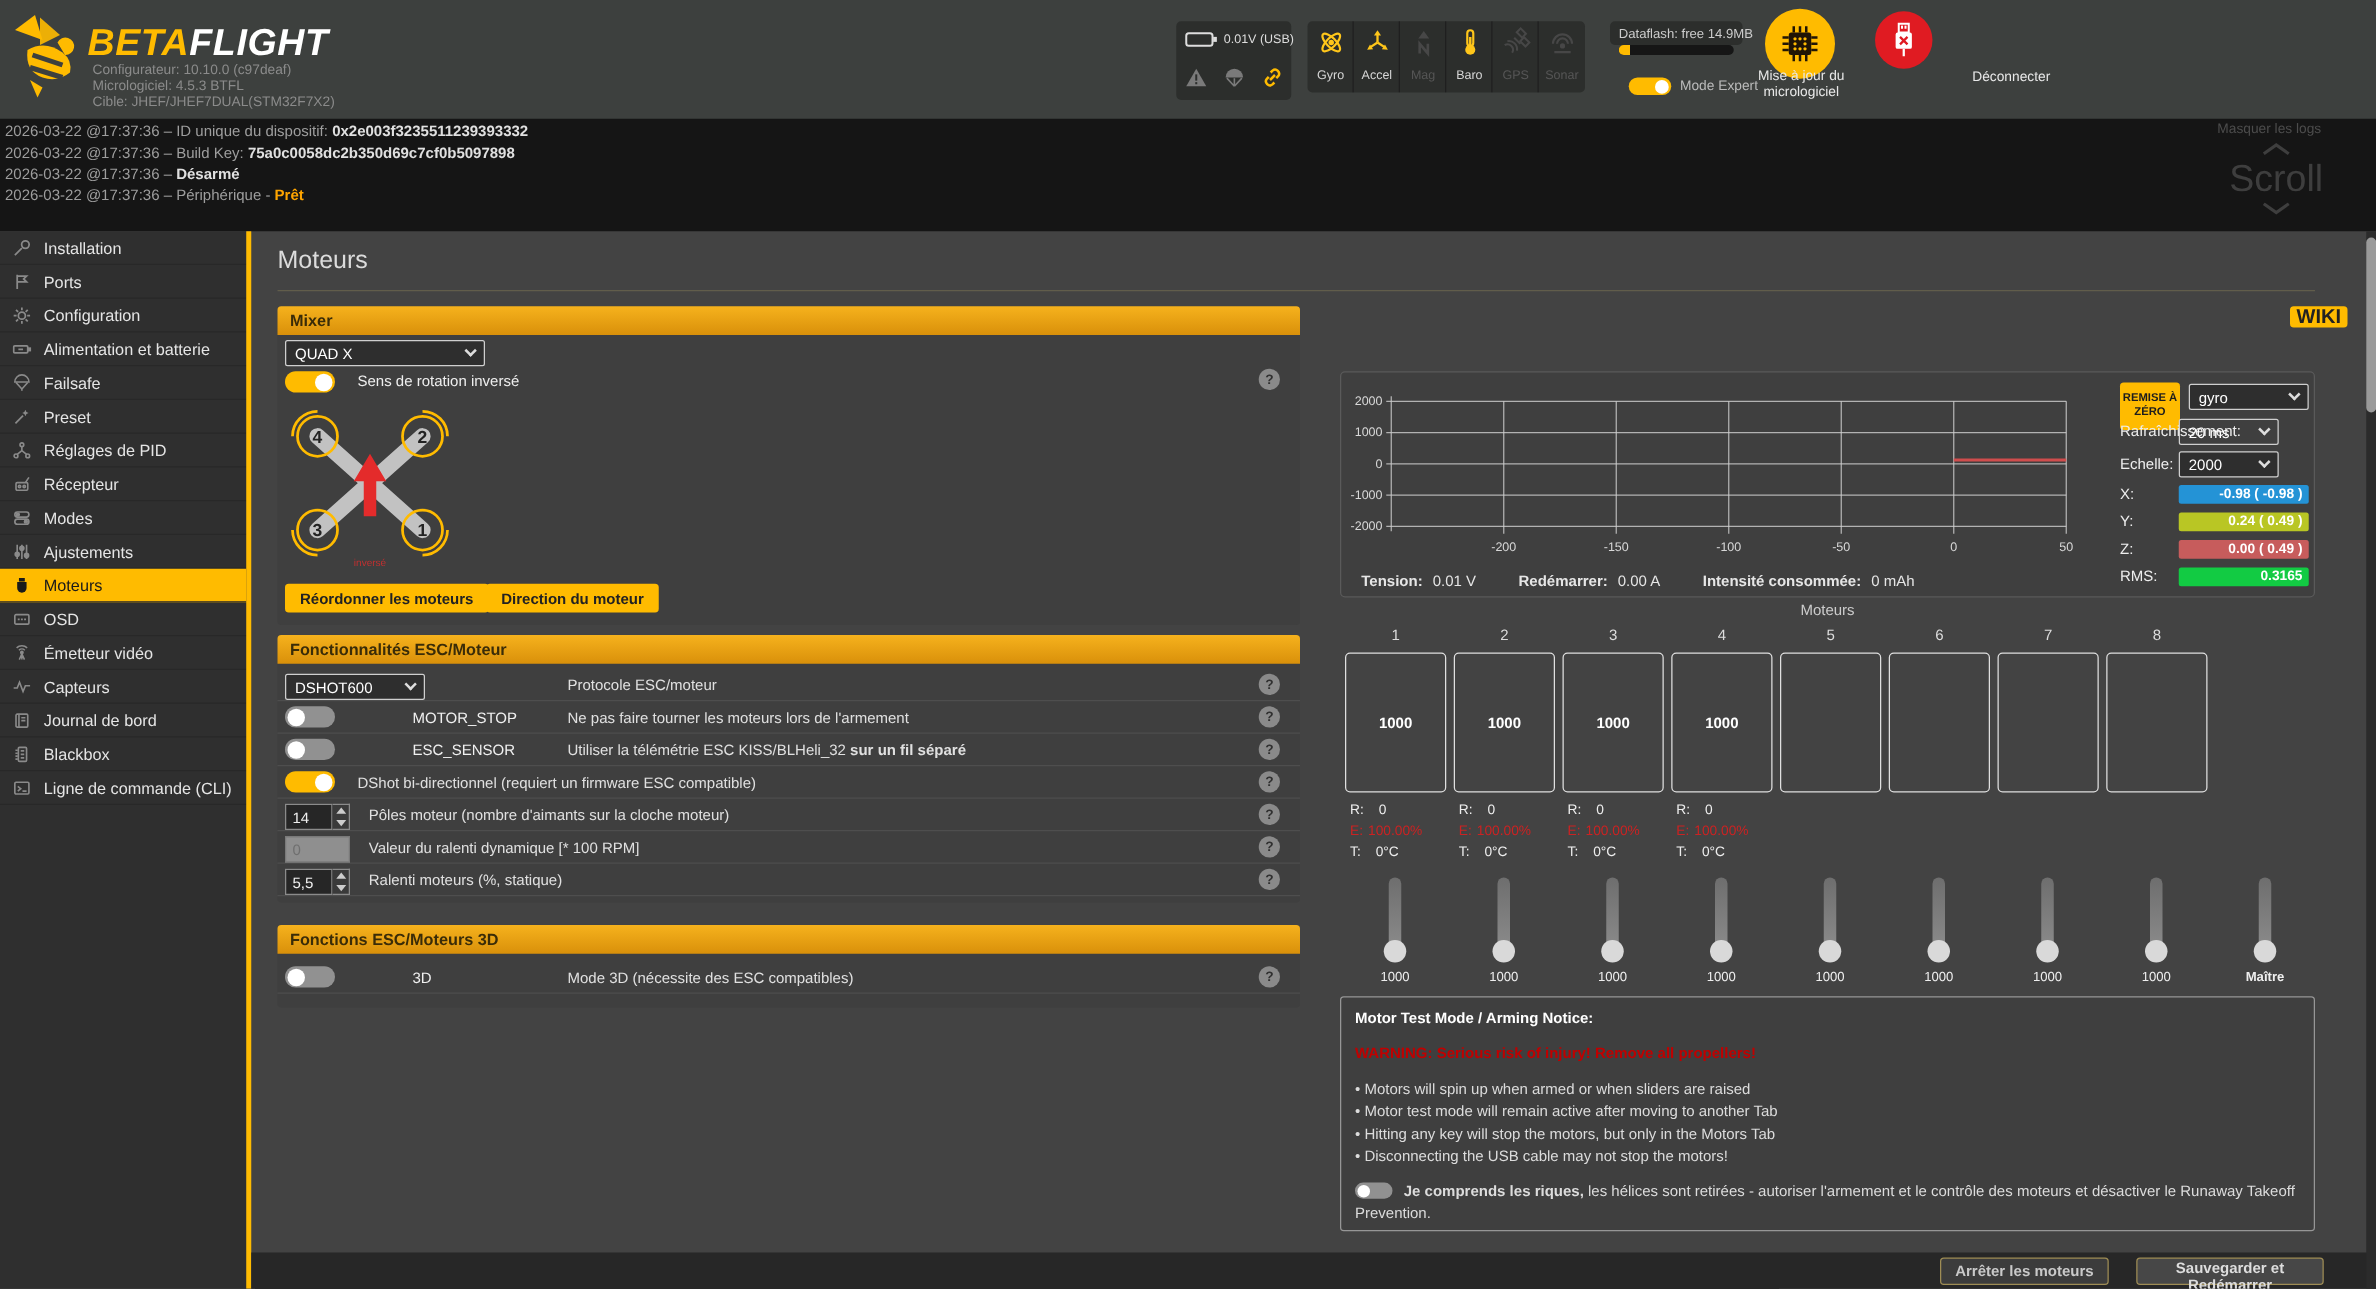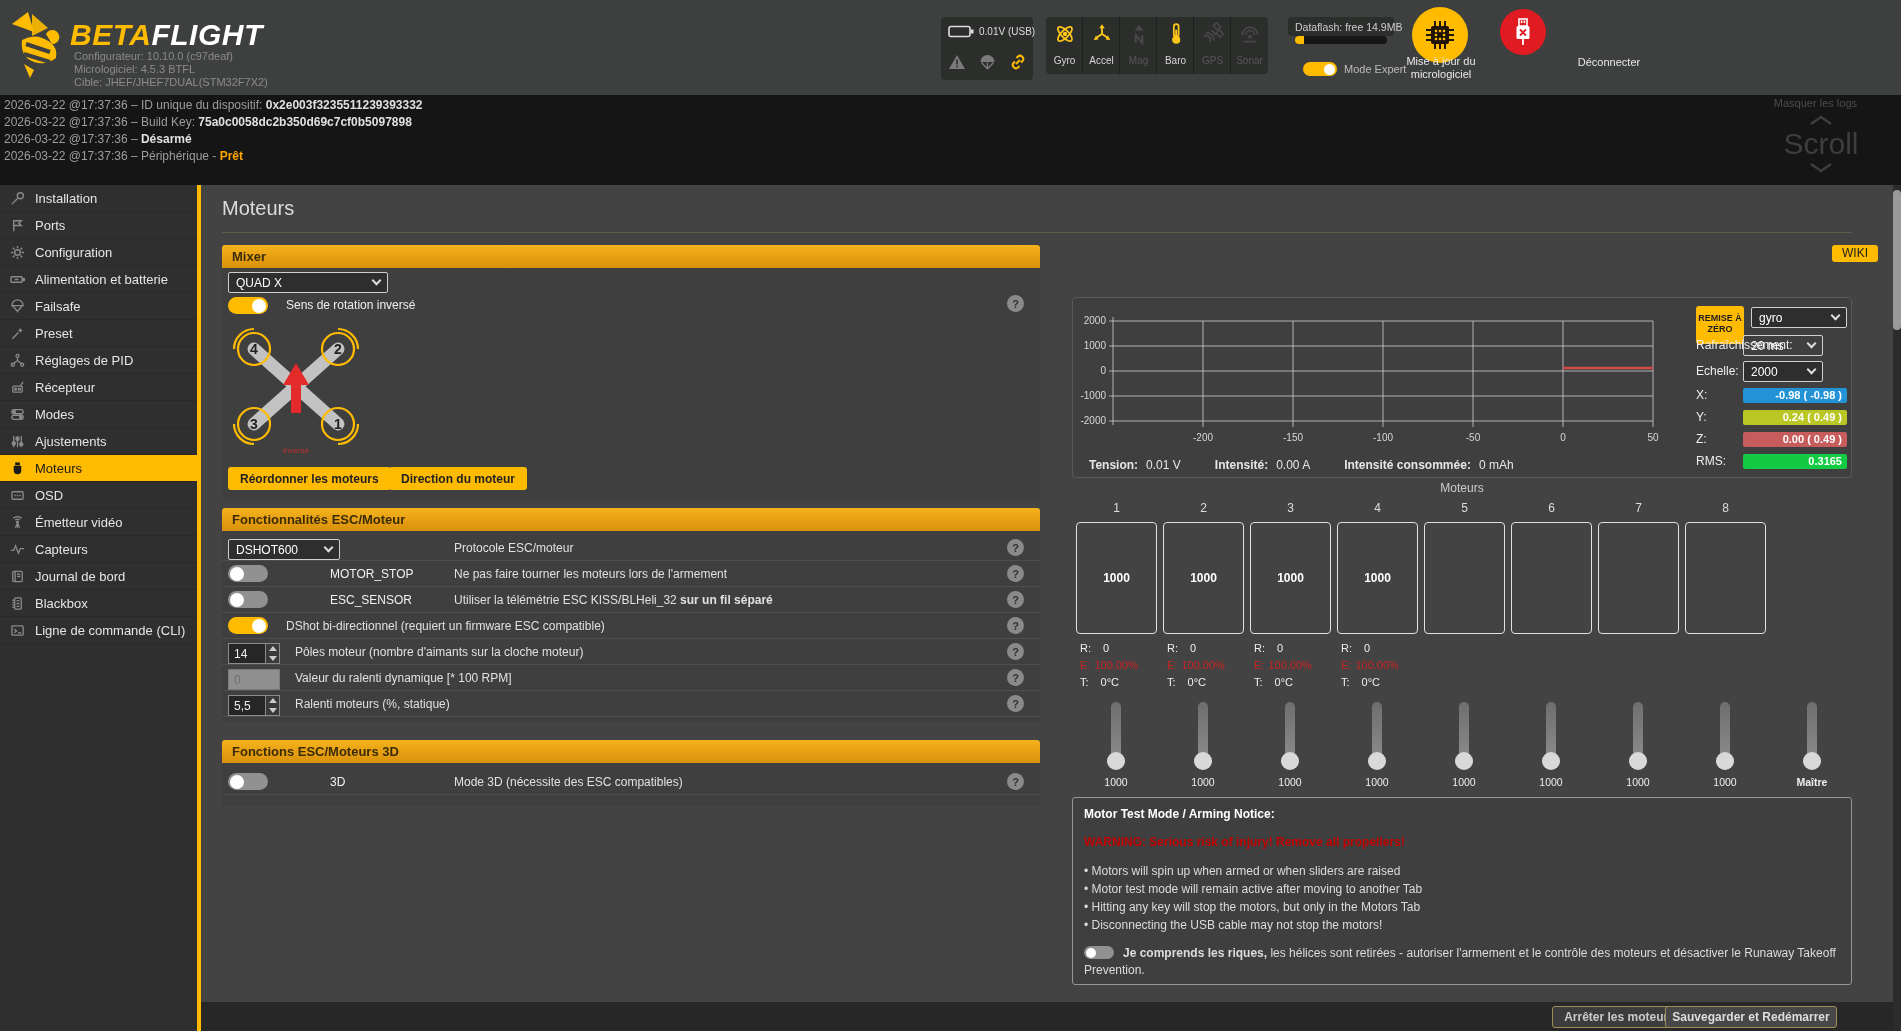--- a/index.html
+++ b/index.html
@@ -50,21 +50,21 @@
           color:#e5e5e5;font-size:13px;cursor:pointer}
   .sbitem .ic{width:16px;margin:0 9px 0 10px;display:flex;color:#8a8a8a}
   .sbitem.active{background:#ffbb00;color:#1a1a1a}
   .sbitem.active .ic{color:#1a1a1a}
   .ydiv{position:absolute;left:197px;top:185px;width:4px;height:846px;background:#ffbb00}
 
   
   .pagetitle{position:absolute;left:222px;top:197px;font-size:20px;color:#dcdcdc}
   .titleline{position:absolute;left:222px;top:232px;width:1630px;height:1px;background:#615d4b}
   .wiki{position:absolute;left:1832px;top:245px;width:46px;height:17px;background:#ffbb00;color:#222;
-        font-size:12px;font-weight:normal;text-align:center;line-height:17px;border-radius:3px;cursor:pointer}
+        font-size:16px;font-weight:bold;text-align:center;line-height:17px;border-radius:3px;cursor:pointer}
   .panel{position:absolute;background:#3f3f3f;border-radius:3px}
   .phead{height:23px;background:linear-gradient(#f6b21d,#d9900a);border-radius:3px 3px 0 0;
          color:#3a2c08;font-weight:bold;font-size:13px;line-height:23px;padding-left:10px}
   .q{width:17px;height:17px;border-radius:50%;background:#8a8a8a;color:#303030;font-weight:bold;
      font-size:11px;display:flex;align-items:center;justify-content:center;cursor:pointer}
   .sel{background:#2e2e2e;border:1px solid #cfcfcf;border-radius:2px;color:#fff;font-size:12px;
        display:flex;align-items:center;justify-content:space-between;padding:0 7px;height:21px;cursor:pointer}
   .chev{border:solid #ddd;border-width:0 2px 2px 0;padding:2.5px;transform:rotate(45deg);margin-top:-4px}
   .tgl{position:relative;border-radius:10px;cursor:pointer}
   .tgl.md{width:40px;height:17px}.tgl.md .knob{width:14px;height:14px;top:1.5px}
@@ -646,21 +646,21 @@
         <text x="220" y="139">-150</text>
       <text x="310" y="139">-100</text>
         <text x="400" y="139">-50</text>
       <text x="490" y="139">0</text>
         <text x="580" y="139">50</text>
     </g>
   </svg>
 
   <div class="gstats">
     <span><b>Tension:</b><span>0.01 V</span></span>
-    <span><b>Intensité:</b><span>0.00 A</span></span>
+    <span><b>Redémarrer:</b><span>0.00 A</span></span>
     <span><b>Intensité consommée:</b><span>0 mAh</span></span>
   </div>
 
   <div class="reset">
     <div>REMISE À</div>
       <div>ZÉRO</div>
   </div>
   <div class="sel gsel" style="top:9px;left:678px;width:96px">
     <span>gyro</span>
       <span class="chev"></span>
@@ -776,17 +776,17 @@
   <div class="nack">
     <div class="tgl xs off">
         <div class="knob"></div>
       </div>
     <b>Je comprends les riques,</b><span> les hélices sont retirées - autoriser l'armement et le contrôle des moteurs et désactiver le Runaway Takeoff Prevention.</span>
   </div>
 </div>
 
 <div class="footer">
   <button class="fbtn" style="left:1351px;width:135px">Arrêter les moteurs</button>
-  <button class="fbtn save" style="left:1464px;width:172px">Sauvegarder et Redémarrer</button>
+  <button class="fbtn save" style="left:1508px;width:150px">Sauvegarder et Redémarrer</button>
 </div>
 
 <div class="sbar"></div>
 <div class="sthumb"></div>
 
 </body></html>

